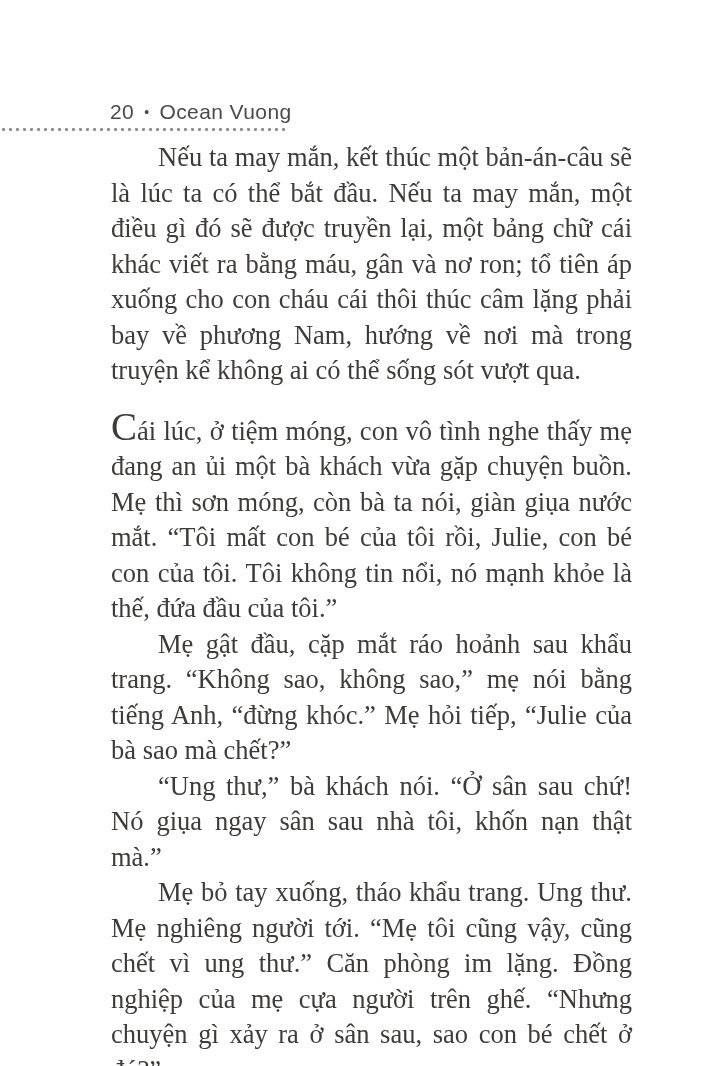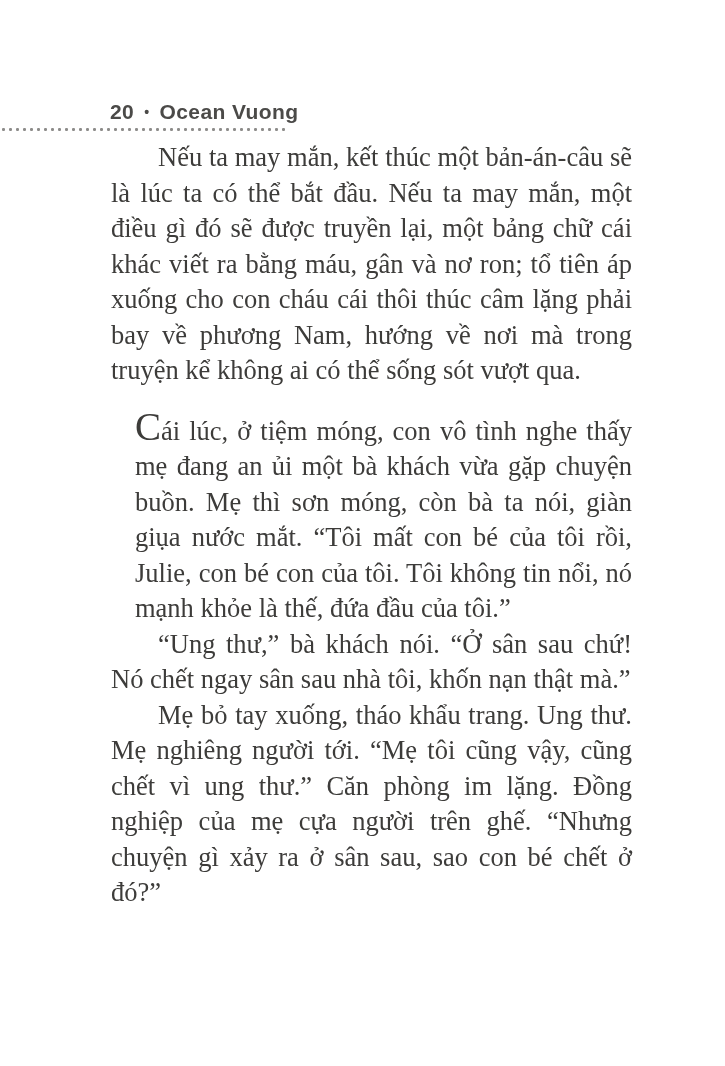--- a/index.html
+++ b/index.html
@@ -15,21 +15,20 @@
     background: #ffffff;
   }
   .running-header {
     position: absolute;
     left: 110px; top: 100px;
     font-family: "Liberation Sans", sans-serif;
     font-size: 21px;
     color: #4b4a48;
     letter-spacing: 0.4px;
     white-space: nowrap;
-    font-weight: bold;
   }
   .separator-dot {
     display: inline-block;
     margin: 0 10px;
     font-size: 14px;
     vertical-align: 2px;
     color: #4b4a48;
   }
   .header-rule {
     position: absolute;
@@ -44,37 +43,38 @@
     left: 111px; top: 140px;
     width: 521px;
     color: #3d3c3a;
     font-size: 26.5px;
     line-height: 35.5px;
     text-align: justify;
     text-justify: inter-word;
   }
   .para { margin: 0; padding: 0; }
   .para.indent { text-indent: 47px; }
-  .para.section-start { margin-top: 25px; margin-left: 24px; }
+  .para.section-start { margin-top: 25px; }
   .initial-cap {
     font-size: 39px;
     line-height: 0;
   }
 </style>
 </head>
 <body>
 
 <div class="page">
 
   <div class="running-header">
     <span>20</span><span class="separator-dot">•</span><span>Ocean Vuong</span>
   </div>
 
   <div class="header-rule"></div>
 
   <div class="body-text">
     <p class="para indent">Nếu ta may mắn, kết thúc một bản-án-câu sẽ là lúc ta có thể bắt đầu. Nếu ta may mắn, một điều gì đó sẽ được truyền lại, một bảng chữ cái khác viết ra bằng máu, gân và nơ ron; tổ tiên áp xuống cho con cháu cái thôi thúc câm lặng phải bay về phương Nam, hướng về nơi mà trong truyện kể không ai có thể sống sót vượt qua.</p>
     <p class="para section-start"><span class="initial-cap">C</span><span>ái lúc, ở tiệm móng, con vô tình nghe thấy mẹ đang an ủi một bà khách vừa gặp chuyện buồn. Mẹ thì sơn móng, còn bà ta nói, giàn giụa nước mắt. “Tôi mất con bé của tôi rồi, Julie, con bé con của tôi. Tôi không tin nổi, nó mạnh khỏe là thế, đứa đầu của tôi.”</span></p>
-    <p class="para indent">“Ung thư,” bà khách nói. “Ở sân sau chứ! Nó chết ngay sân sau nhà tôi, khốn nạn thật mà.”</p>
+    <p class="para indent">Mẹ gật đầu, cặp mắt ráo hoảnh sau khẩu trang. “Không sao, không sao,” mẹ nói bằng tiếng Anh, “đừng khóc.” Mẹ hỏi tiếp, “Julie của bà sao mà chết?”</p>
+    <p class="para indent">“Ung thư,” bà khách nói. “Ở sân sau chứ! Nó giụa ngay sân sau nhà tôi, khốn nạn thật mà.”</p>
     <p class="para indent">Mẹ bỏ tay xuống, tháo khẩu trang. Ung thư. Mẹ nghiêng người tới. “Mẹ tôi cũng vậy, cũng chết vì ung thư.” Căn phòng im lặng. Đồng nghiệp của mẹ cựa người trên ghế. “Nhưng chuyện gì xảy ra ở sân sau, sao con bé chết ở đó?”</p>
   </div>
 
 </div>
 
 </body></html>

